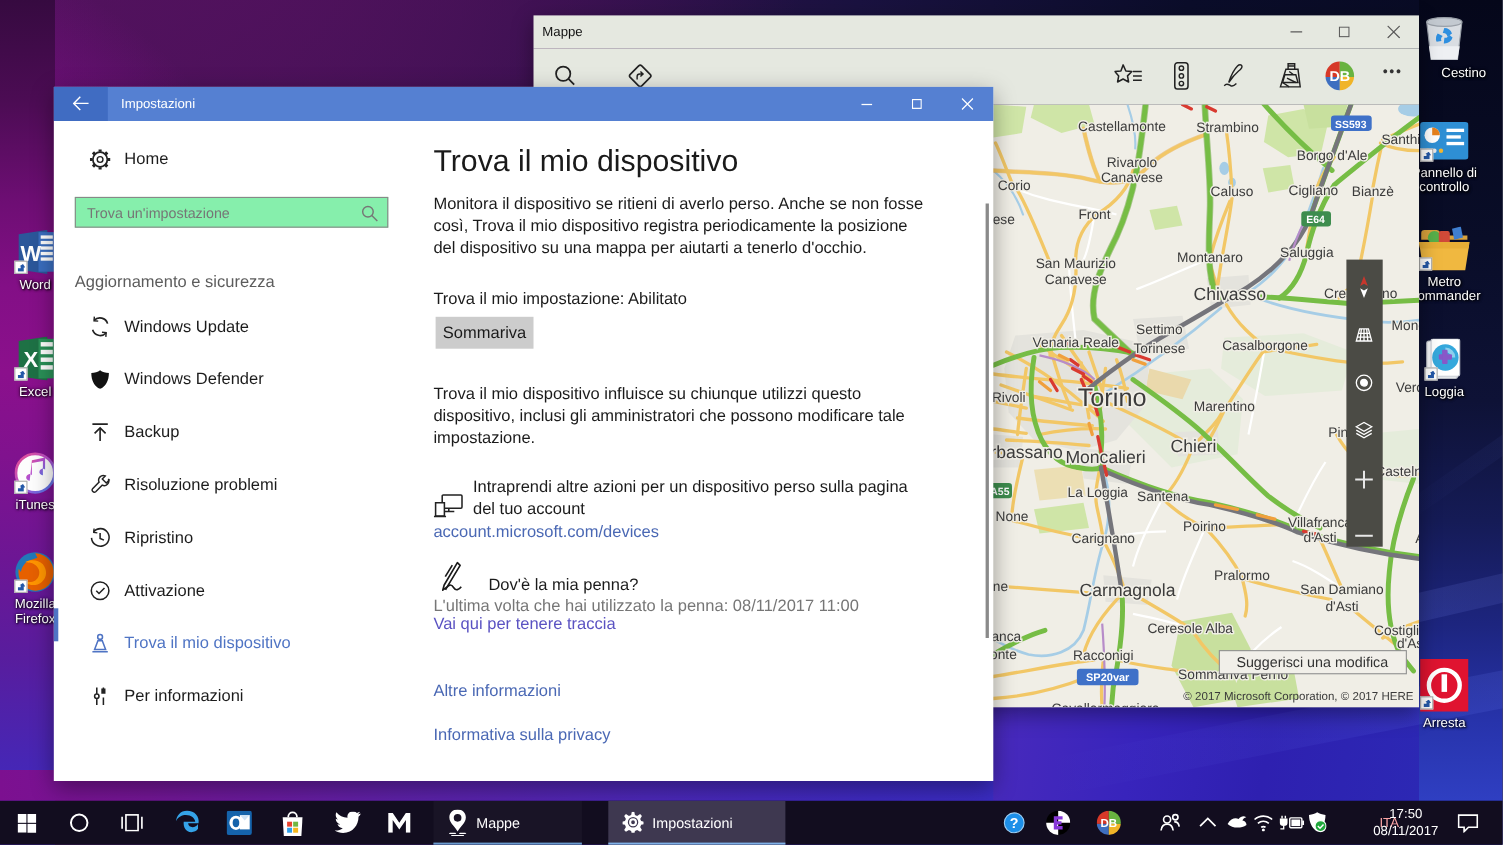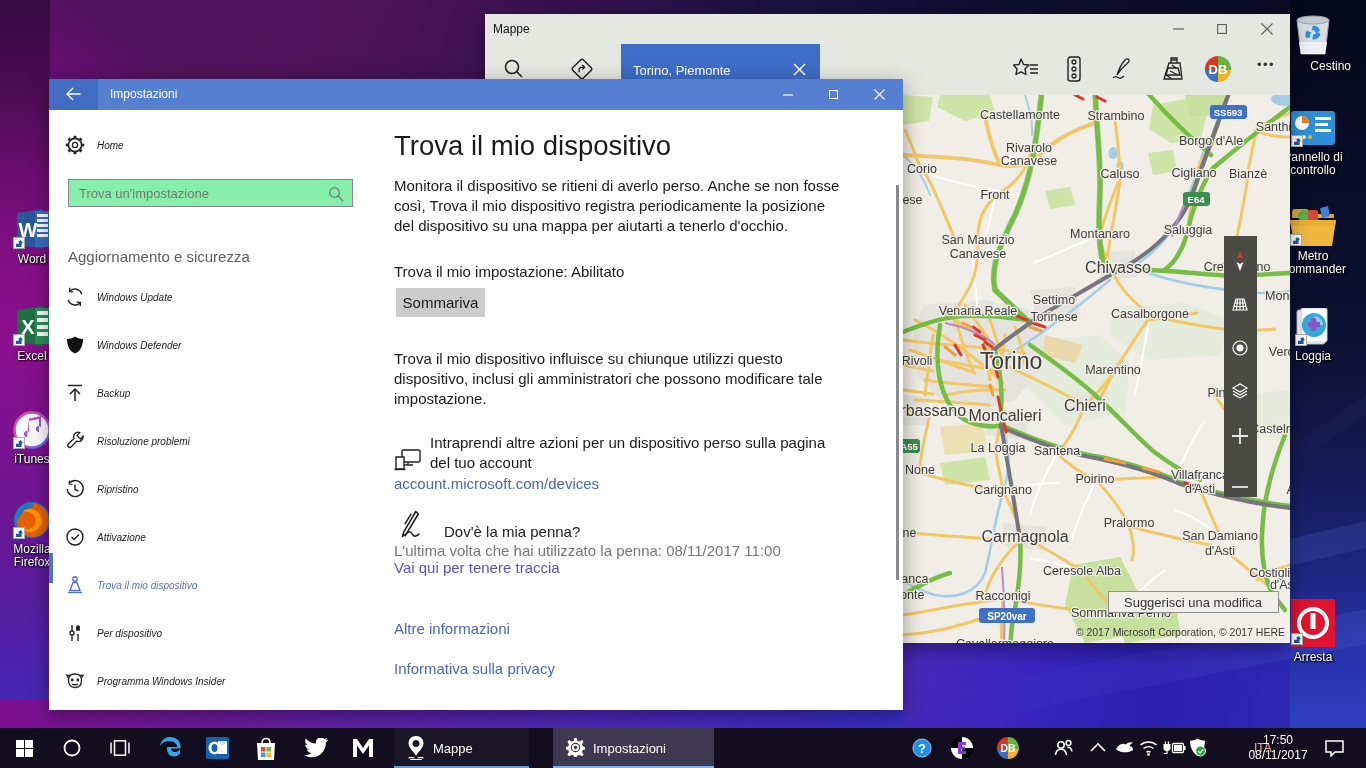--- a/index.html
+++ b/index.html
@@ -25,21 +25,21 @@
 #mapbody{position:absolute;left:0;top:81px;width:805px;height:548px;background:#f0eee6;overflow:hidden;}
 .cap{position:absolute;top:0;height:30px;width:140px;right:5px;}
 .mtab{position:absolute;left:136px;top:0;width:199px;height:51px;background:#3e6dc6;color:#fff;}
 
 #set{position:absolute;left:49px;top:79px;width:854px;height:631px;z-index:3;background:#fff;box-shadow:0 6px 20px rgba(0,0,0,.38);}
 #set .tbar{position:absolute;left:0;top:0;width:854px;height:31px;background:#5580d2;}
 #set .back{position:absolute;left:0;top:0;width:49px;height:31px;background:#406cc2;}
 #set .tit{position:absolute;left:61px;top:8px;color:#fff;font-size:12px;}
 .wcap{position:absolute;top:0;right:0;height:31px;width:138px;}
 
-.navitem{position:absolute;left:0;width:330px;height:40px;font-size:10px;color:#1c1c1c;font-style:italic;}
+.navitem{position:absolute;left:16px;width:330px;height:40px;font-size:15px;color:#1c1c1c;}
 .navitem .ic{position:absolute;left:16px;top:50%;transform:translateY(-50%);width:20px;height:20px;}
 .navitem .tx{position:absolute;left:48px;top:50%;transform:translateY(-50%);}
 
 #content{position:absolute;left:345px;top:31px;width:470px;}
 #content p{font-size:15px;color:#1b1b1b;line-height:20px;}
 a.lnk{color:#4a68b4;text-decoration:none;font-size:15px;}
 
 #task{position:absolute;left:0;top:728px;width:1366px;height:40px;background:#120d1f;z-index:5;}
 .tic{position:absolute;top:0;height:40px;}
 </style></head>
@@ -208,26 +208,20 @@
   </div>
   <div class="tools">
     <svg style="position:absolute;left:18px;top:14px;" width="22" height="22" viewBox="0 0 22 22">
         <circle cx="9" cy="9" r="6.5" fill="none" stroke="#222" stroke-width="1.6"></circle>
         <line x1="13.8" y1="13.8" x2="19" y2="19" stroke="#222" stroke-width="1.6"></line>
       </svg>
     <svg style="position:absolute;left:86px;top:14px;" width="22" height="22" viewBox="0 0 22 22">
         <rect x="3.6" y="3.6" width="14.8" height="14.8" rx="2" transform="rotate(45 11 11)" fill="none" stroke="#222" stroke-width="1.5"></rect>
         <path d="M8.2 14.2 L8.2 11.5 C8.2 10 9 9.3 10.6 9.3 L13 9.3 M11.2 7 L13.6 9.3 L11.2 11.6" stroke="#222" stroke-width="1.3" fill="none"></path>
       </svg>
-    <div class="mtab">
-      <div style="position:absolute;left:12px;top:19px;font-size:13px;">Torino, Piemonte</div>
-      <svg style="position:absolute;right:14px;top:19px;" width="13" height="13" viewBox="0 0 13 13">
-          <path d="M1 1 L12 12 M12 1 L1 12" stroke="#fff" stroke-width="1.4"></path>
-        </svg>
-    </div>
 
     <svg style="position:absolute;left:528px;top:13px;" width="26" height="24" viewBox="0 0 26 24">
         <g fill="none" stroke="#222" stroke-width="1.4">
           <path d="M8 2 L10.5 7.5 L16 8 L12 12 L13 17.5 L8 14.8 L3 17.5 L4 12 L0.5 8 L6 7.5 Z" stroke-linejoin="round"></path>
           <path d="M17 8 L25 8 M17 12 L25 12 M17 16 L25 16"></path>
         </g>
       </svg>
     <svg style="position:absolute;left:580px;top:12px;" width="18" height="26" viewBox="0 0 18 26">
         <rect x="3" y="1" width="12" height="24" rx="2.5" fill="none" stroke="#222" stroke-width="1.4"></rect>
         <circle cx="9" cy="6" r="2" fill="none" stroke="#222" stroke-width="1.3"></circle>
@@ -642,34 +636,21 @@
         </svg>
       <div class="tx">Trova il mio dispositivo</div>
     </div>
     <div class="navitem" style="top:503px;">
       <svg class="ic" viewBox="0 0 20 20">
           <g fill="none" stroke="#222" stroke-width="1.4">
             <path d="M7 2 L7 8 M7 12 L7 18 M7 8 a2 2 0 0 0 0 4 a2 2 0 0 0 0 -4"></path>
             <path d="M13 2 L13 7 M13 11 L13 18 M11.8 3 L11.8 7 L14.2 7 L14.2 3"></path>
           </g>
         </svg>
-      <div class="tx">Per dispositivo</div>
-    </div>
-    <div class="navitem" style="top:551px;">
-      <svg class="ic" viewBox="0 0 20 20">
-          <g fill="none" stroke="#222" stroke-width="1.3">
-            <path d="M3.5 9 C3.5 5 6 3 10 3 C14 3 16.5 5 16.5 9 C16.5 13.5 14.5 16.5 10 16.5 C5.5 16.5 3.5 13.5 3.5 9 Z"></path>
-            <path d="M3.5 7 L1.8 4.2 L5.5 4.5"></path>
-            <path d="M16.5 7 L18.2 4.2 L14.5 4.5"></path>
-            <circle cx="7.2" cy="9" r="0.8" fill="#222"></circle>
-            <circle cx="12.8" cy="9" r="0.8" fill="#222"></circle>
-            <path d="M7 13 C8 14 12 14 13 13"></path>
-          </g>
-        </svg>
-      <div class="tx">Programma Windows Insider</div>
+      <div class="tx">Per informazioni</div>
     </div>
   </div>
   <div id="content">
     <div style="position:absolute;left:0;top:20px;font-size:27.5px;line-height:32px;color:#1a1a1a;">Trova il mio dispositivo</div>
     <p style="position:absolute;left:0;top:66px;width:460px;">Monitora il dispositivo se ritieni di averlo perso. Anche se non fosse<br>così, Trova il mio dispositivo registra periodicamente la posizione<br>del dispositivo su una mappa per aiutarti a tenerlo d'occhio.</p>
     <p style="position:absolute;left:0;top:152px;">Trova il mio impostazione: Abilitato</p>
     <div style="position:absolute;left:2px;top:178px;width:89px;height:29px;background:#cccccc;color:#1a1a1a;font-size:15px;text-align:center;line-height:29px;">Sommariva</div>
     <p style="position:absolute;left:0;top:239px;width:460px;">Trova il mio dispositivo influisce su chiunque utilizzi questo<br>dispositivo, inclusi gli amministratori che possono modificare tale<br>impostazione.</p>
     <svg style="position:absolute;left:0;top:338px;" width="28" height="24" viewBox="0 0 28 24">
         <g fill="none" stroke="#222" stroke-width="1.4">

